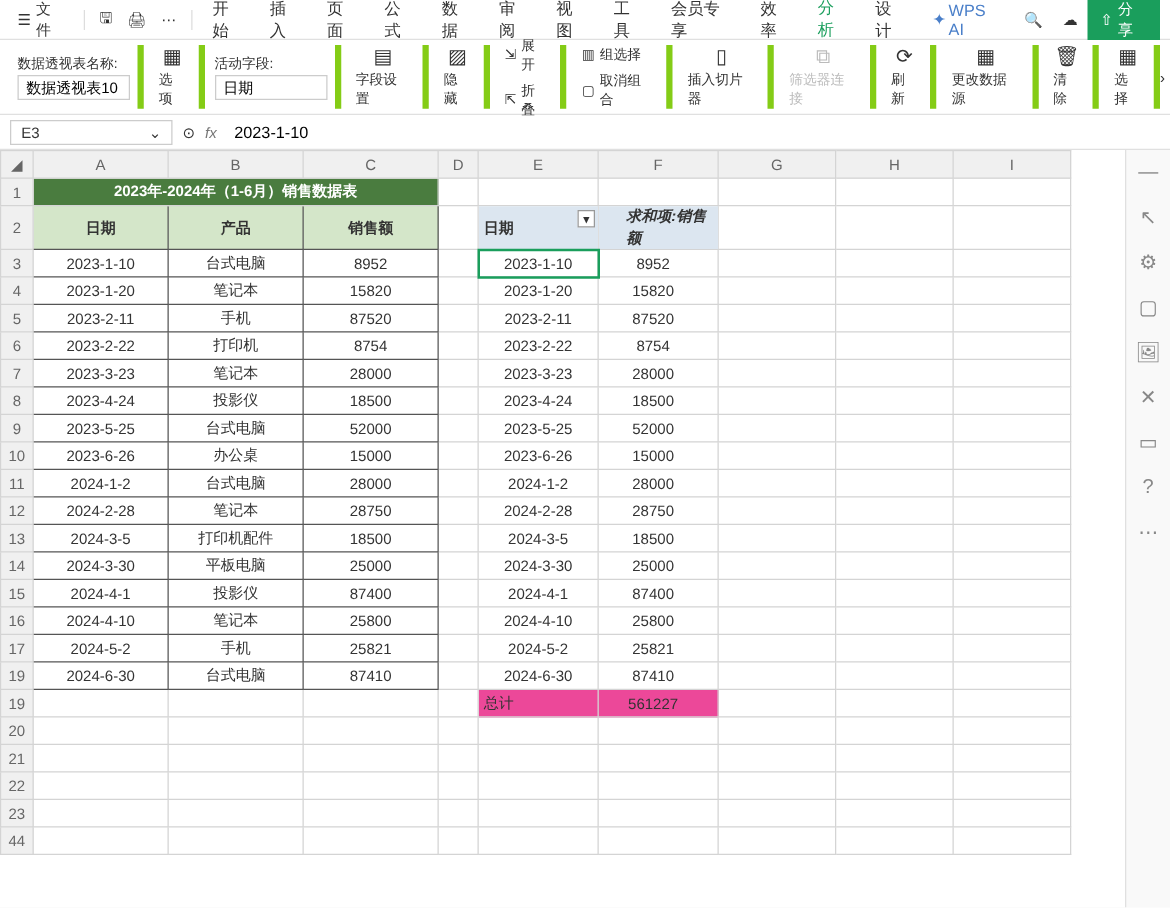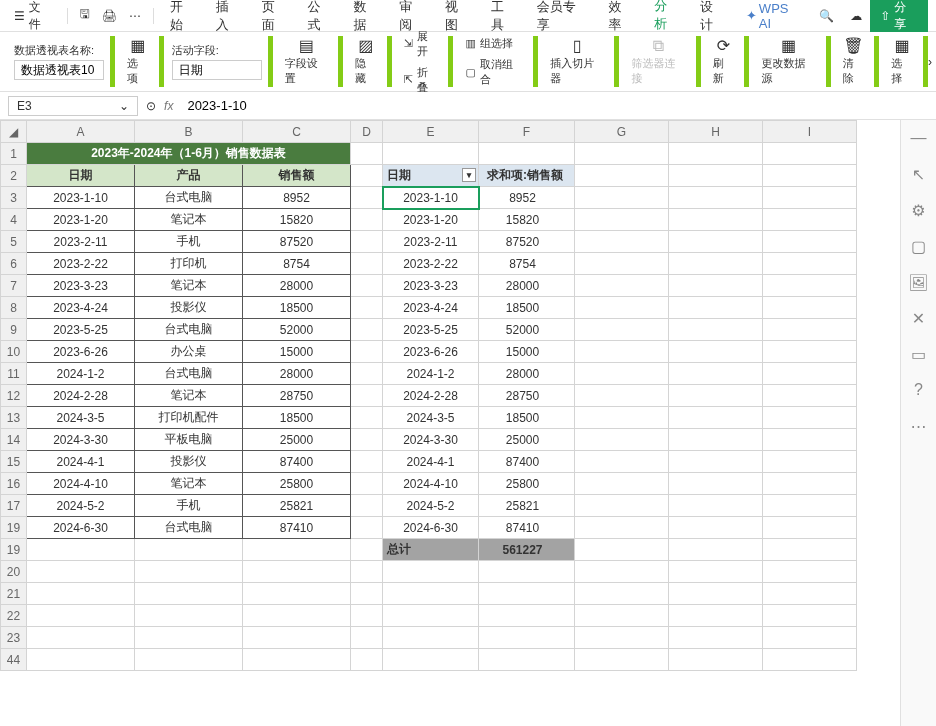--- a/index.html
+++ b/index.html
@@ -43,21 +43,21 @@
 .col-E, .col-F { width: 96px; }
 .col-G, .col-H, .col-I { width: 94px; }
 
 .title-cell { background: #4a7c3f; color: #fff; font-size: 15px; font-weight: bold; }
 .header-cell { background: #d4e6c9; font-weight: bold; }
 .data-cell { background: #fff; }
 .pivot-header { background: #dce6f0; font-weight: bold; position: relative; }
 .pivot-header .dropdown { position: absolute; right: 2px; top: 3px; border: 1px solid #999; width: 14px; height: 14px; font-size: 9px; display: flex; align-items: center; justify-content: center; background: #fff; }
 .pivot-data { text-align: center; }
 .pivot-value { text-align: right; padding-right: 8px; }
-.pivot-total { background: #a3a3a3; font-weight: bold; }
+.pivot-total { background: #ec4899; font-weight: normal; }
 .selected-cell { outline: 2px solid #1a9e5c; outline-offset: -1px; position: relative; }
 
 .sidebar { width: 36px; background: #f9f9f9; border-left: 1px solid #e0e0e0; display: flex; flex-direction: column; align-items: center; padding-top: 8px; gap: 16px; }
 .sidebar-icon { width: 20px; height: 20px; cursor: pointer; color: #888; font-size: 16px; display: flex; align-items: center; justify-content: center; }
 </style>
 </head>
 <body>
 
 <div class="menubar">
   <div class="file-btn">
@@ -226,21 +226,21 @@
             <td></td>
             <td></td>
           </tr>
           <tr>
             <th class="row-header">2</th>
             <td class="header-cell" style="border: 1px solid rgb(85, 85, 85);">日期</td>
             <td class="header-cell" style="border: 1px solid rgb(85, 85, 85);">产品</td>
             <td class="header-cell" style="border: 1px solid rgb(85, 85, 85);">销售额</td>
             <td></td>
             <td class="pivot-header" style="text-align: left; padding-left: 4px;">日期<span class="dropdown">▾</span></td>
-            <td class="pivot-header" style="text-align: left; padding-left: 8px;">求和项:销售额</td>
+            <td class="pivot-header" style="text-align: left; padding-left: 22px; font-style: italic;">求和项:销售额</td>
             <td></td>
             <td></td>
             <td></td>
           </tr>
           <tr>
             <th class="row-header">3</th>
             <td class="data-cell" style="border: 1px solid rgb(85, 85, 85);">2023-1-10</td>
             <td class="data-cell" style="border: 1px solid rgb(85, 85, 85);">台式电脑</td>
             <td class="data-cell" style="border: 1px solid rgb(85, 85, 85);">8952</td>
             <td></td>

